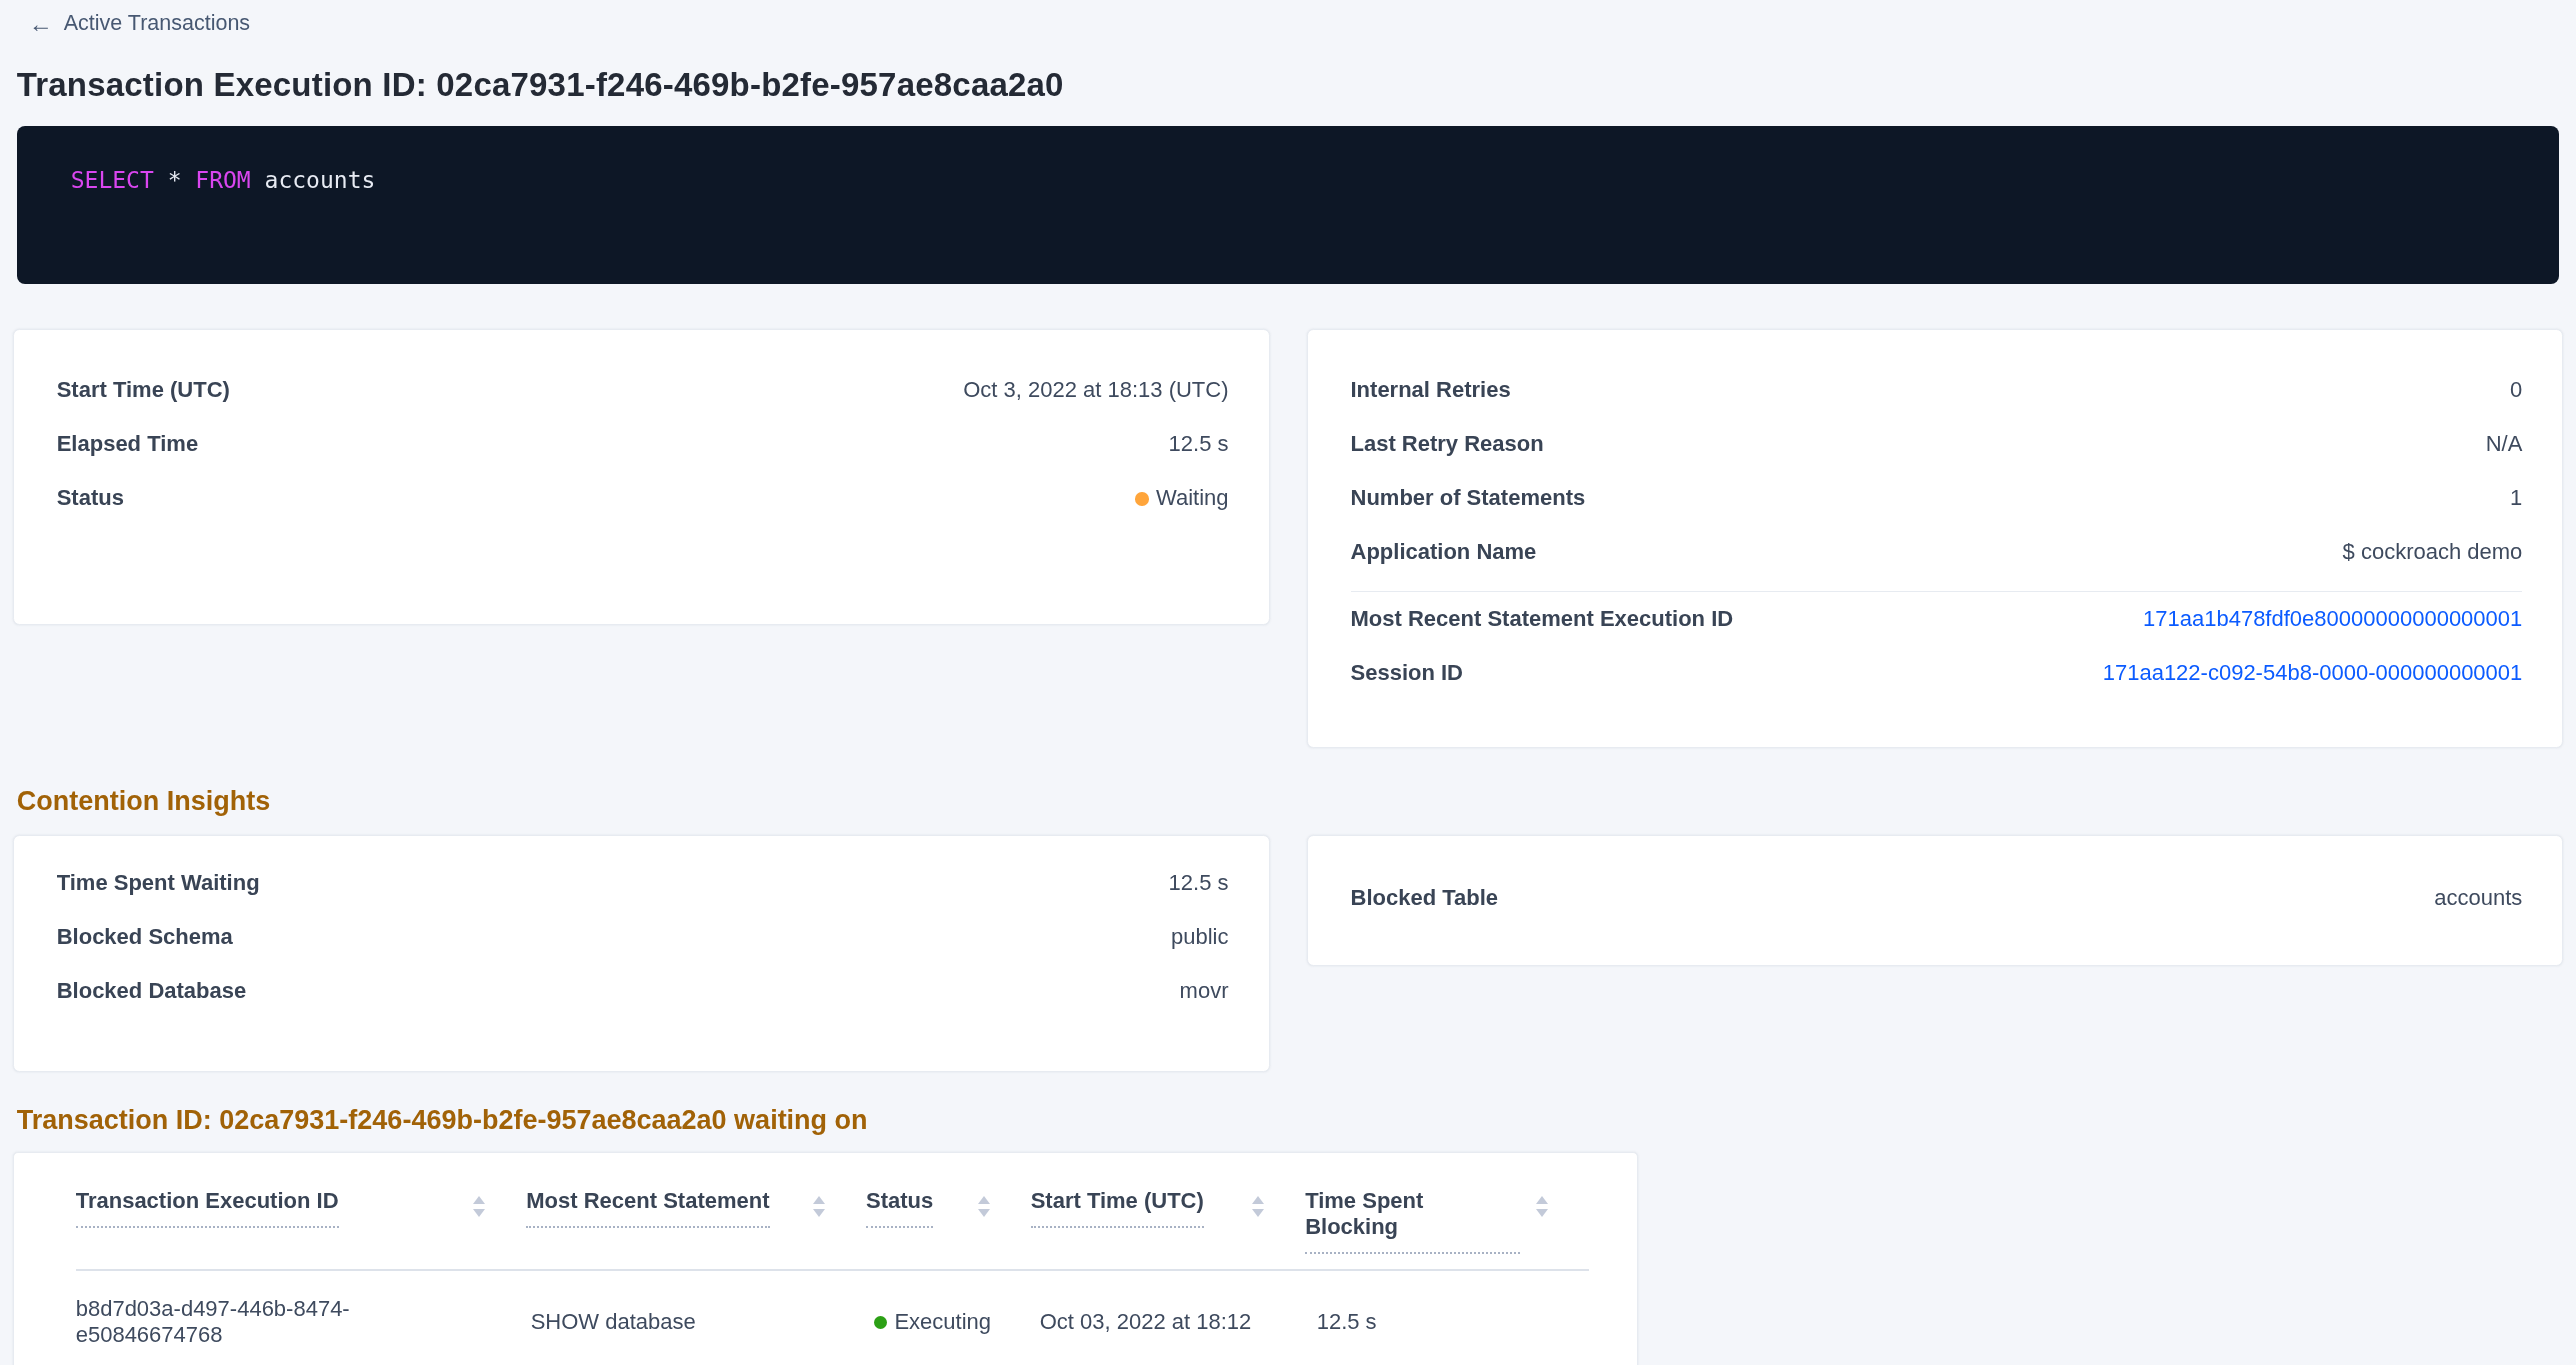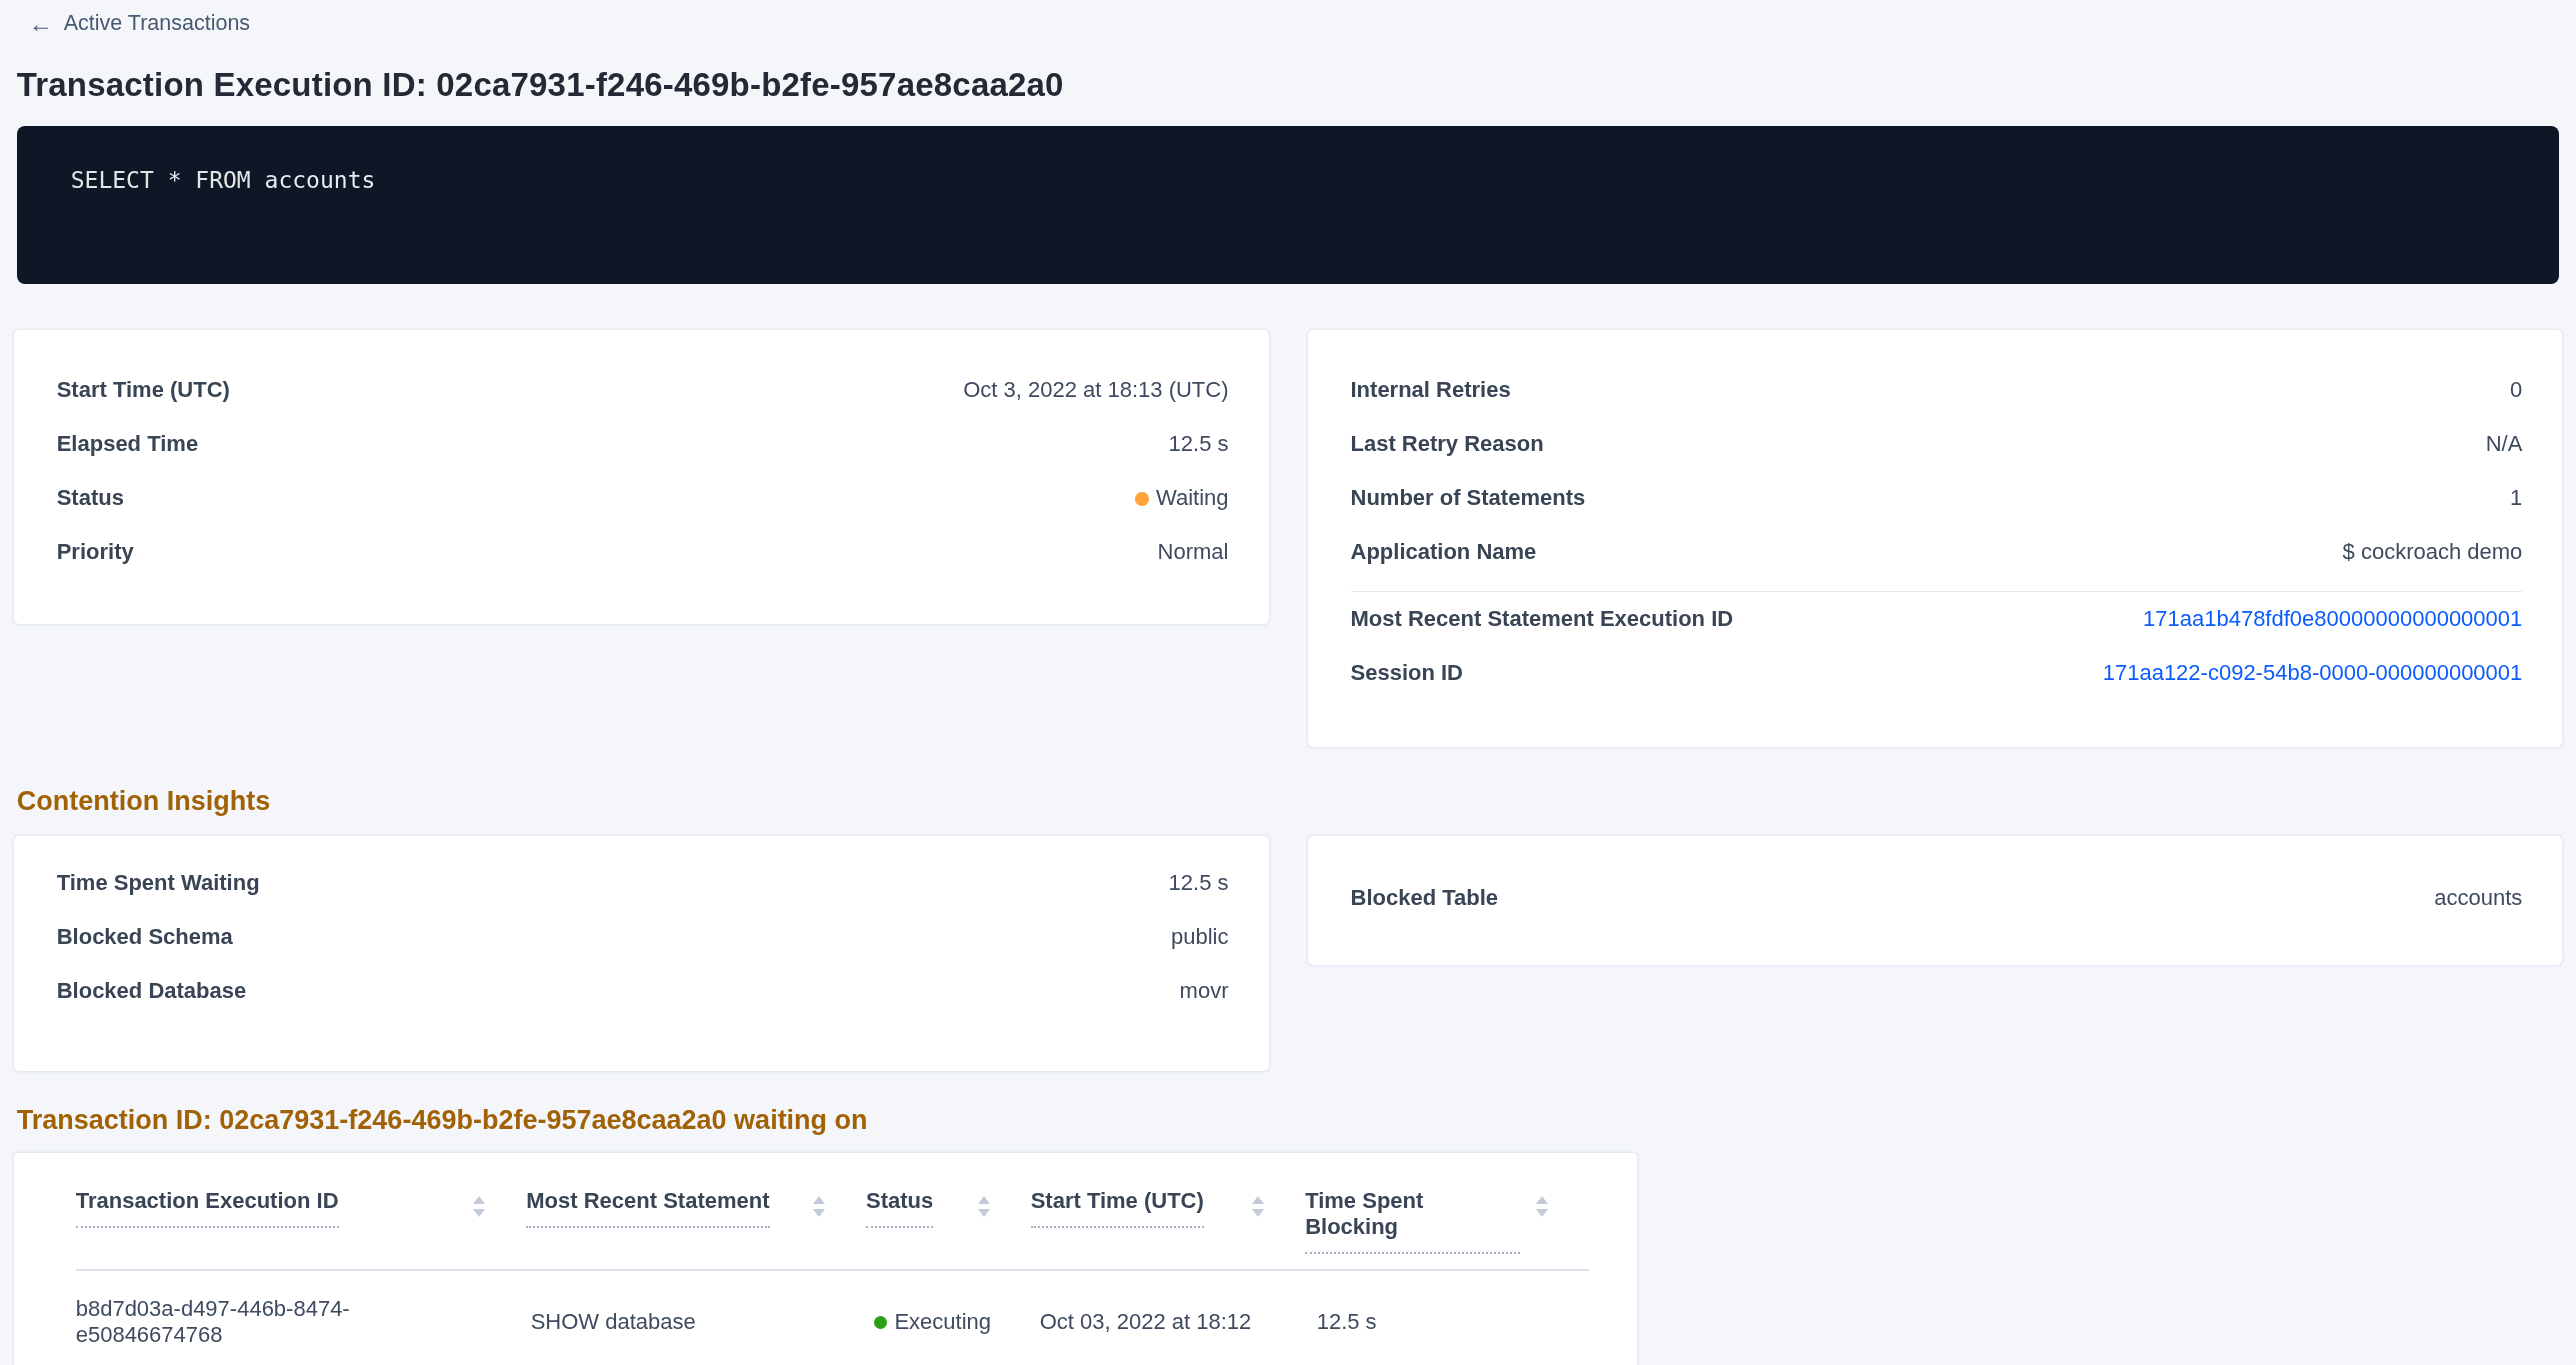--- a/index.html
+++ b/index.html
@@ -31,21 +31,21 @@
     margin: 22px 4px 0 4px;
     height: 158px;
     background: #0d1726;
     border-radius: 8px;
     padding: 38px 54px;
     font-family: "DejaVu Sans Mono", "Liberation Mono", monospace;
     font-size: 23px; line-height: 32px;
     color: #e7ebf3;
     white-space: pre;
   }
-  .sql-kw { color: #e5e5e5; }
+  .sql-kw { color: #d946ef; }
 
   
   .cards-row { display: flex; align-items: flex-start; gap: 37px; margin-top: 45px; }
   .card {
     flex: 1 1 0;
     background: #ffffff;
     border: 0.8px solid #e7ebf1;
     border-radius: 6.4px;
     box-shadow: 0 0 2.4px rgba(67,90,111,0.12);
   }
@@ -128,24 +128,20 @@
           <span class="kv-value">Oct 3, 2022 at 18:13 (UTC)</span>
         </div>
         <div class="kv-row">
           <span class="kv-label">Elapsed Time</span>
           <span class="kv-value">12.5 s</span>
         </div>
         <div class="kv-row">
           <span class="kv-label">Status</span>
           <span class="kv-value"><span class="dot" style="background: rgb(255, 165, 59);"></span><span>Waiting</span></span>
         </div>
-        <div class="kv-row">
-          <span class="kv-label">Priority</span>
-          <span class="kv-value">Normal</span>
-        </div>
       </div>
     </div>
 
     <div class="card" style="height:419px">
       <div class="card-pad" style="padding-bottom:49px">
         <div class="kv-row">
           <span class="kv-label">Internal Retries</span>
           <span class="kv-value">0</span>
         </div>
         <div class="kv-row">

